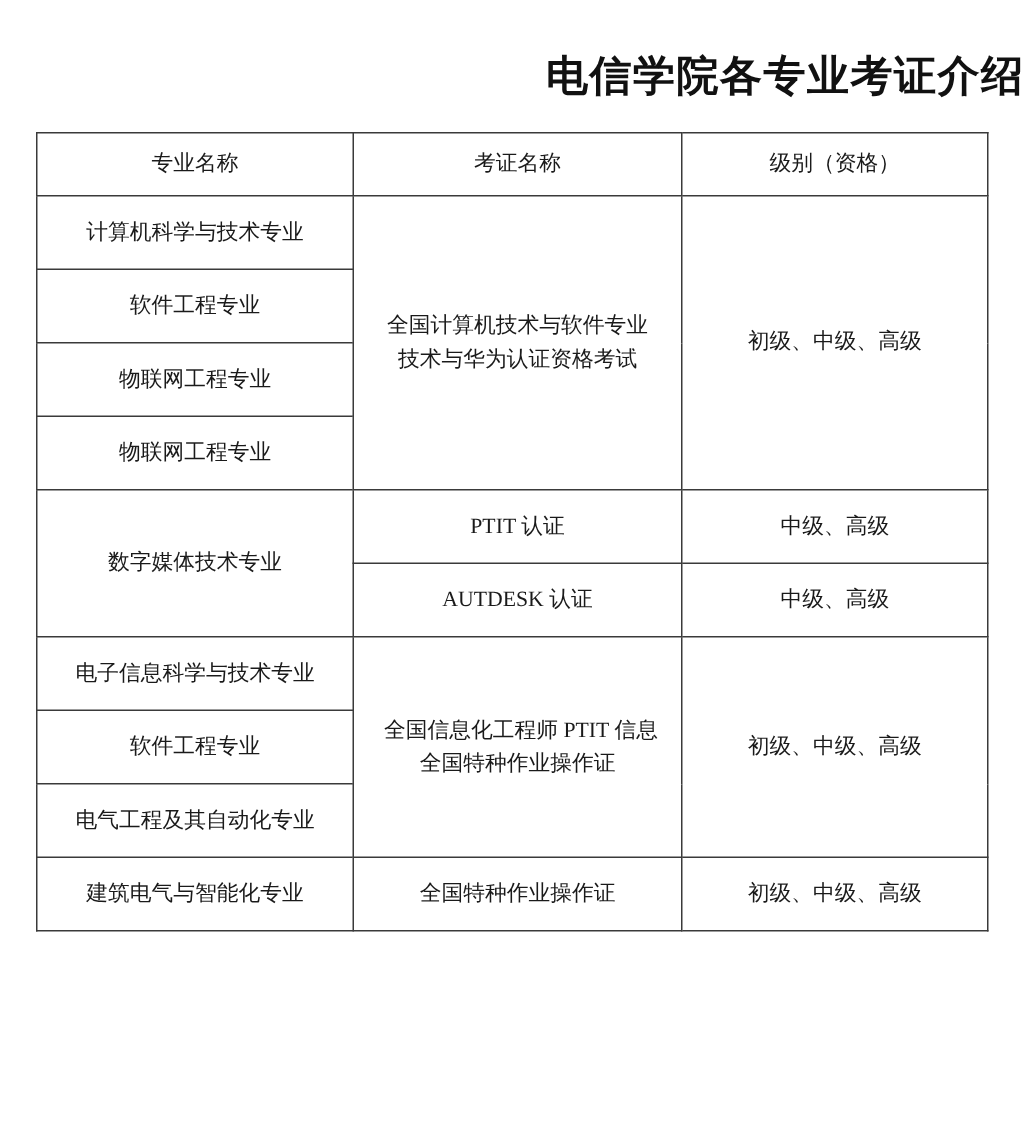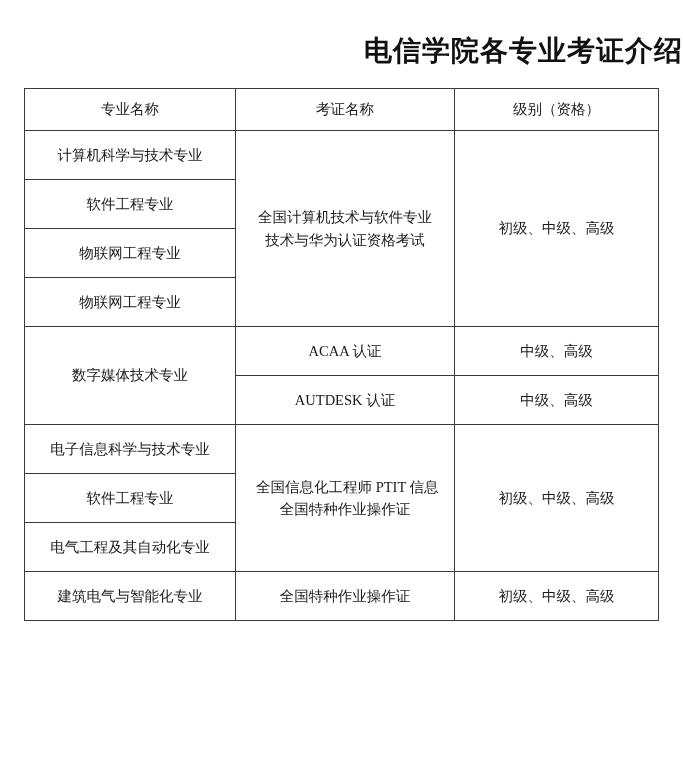--- a/index.html
+++ b/index.html
@@ -100,21 +100,21 @@
       </tr>
       <tr class="row-major">
         <td>物联网工程专业</td>
       </tr>
       <tr class="row-major">
         <td>物联网工程专业</td>
       </tr>
 
       <tr class="row-major">
         <td rowspan="2">数字媒体技术专业</td>
-        <td>ACAA 认证</td>
+        <td>PTIT 认证</td>
         <td>中级、高级</td>
       </tr>
       <tr class="row-major">
         <td>AUTDESK 认证</td>
         <td>中级、高级</td>
       </tr>
 
       <tr class="row-major">
         <td>电子信息科学与技术专业</td>
         <td class="cell-cert-merged" rowspan="3">

